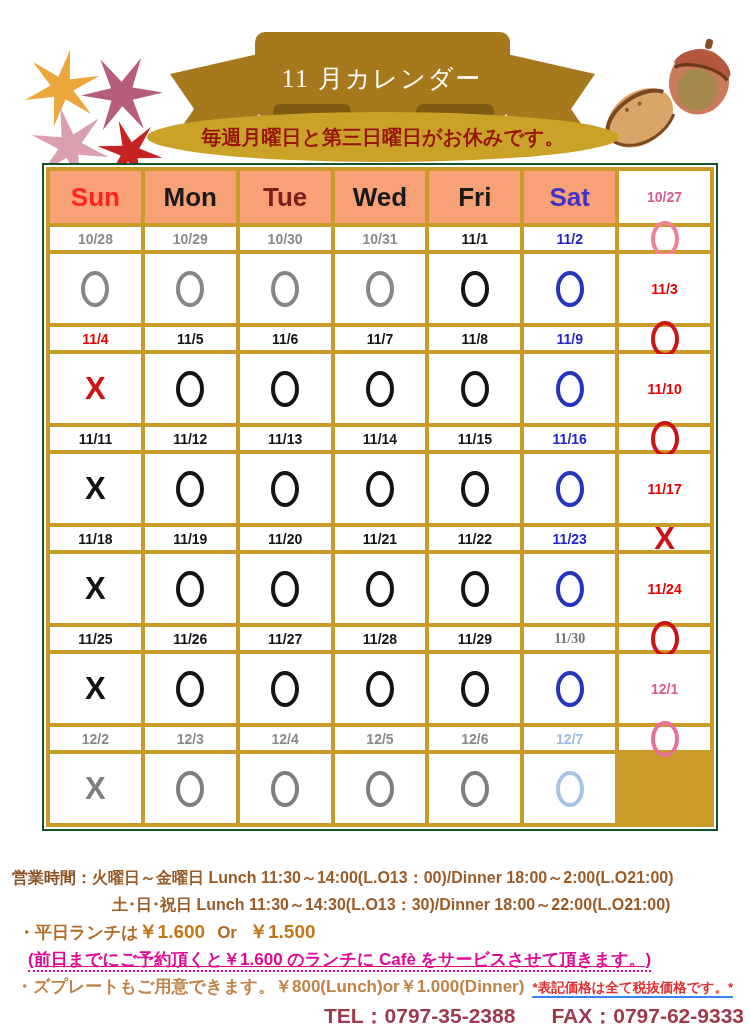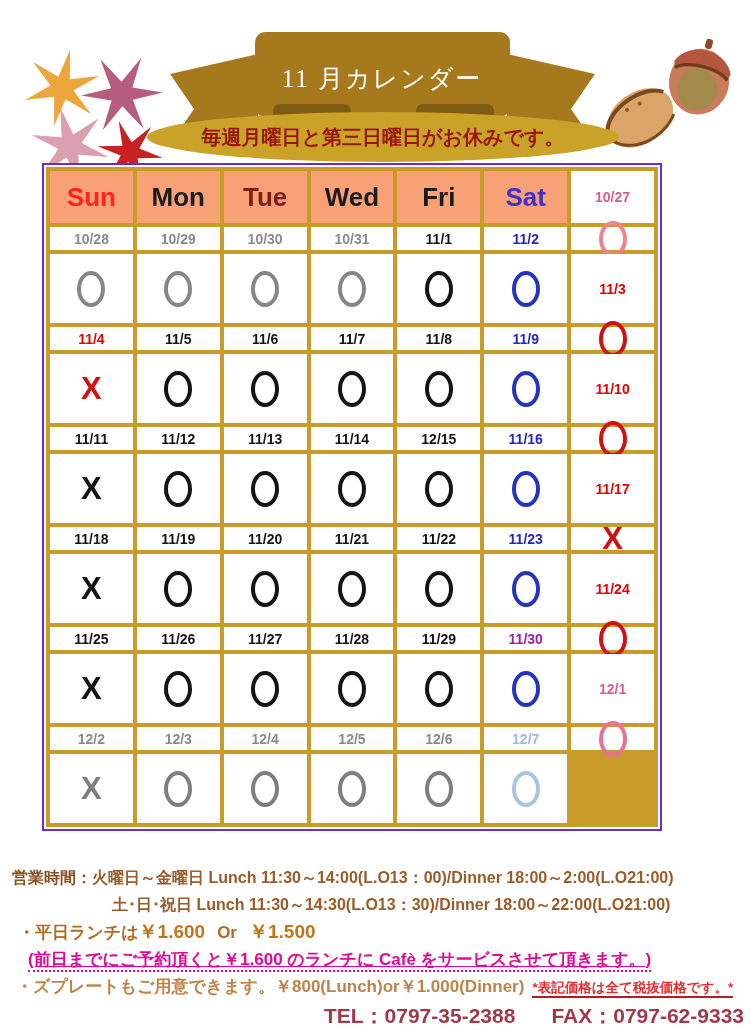--- a/index.html
+++ b/index.html
@@ -11,22 +11,22 @@
   .leaves-svg { position:absolute; left:6px; top:26px; }
   .acorns-svg { position:absolute; left:592px; top:18px; }
   .ribbon-svg { position:absolute; left:170px; top:32px; }
   .ribbon-title { font-family:"Liberation Serif", serif; font-size:25px; letter-spacing:2px; fill:#fff; }
 
   .notice-oval { position:absolute; left:147px; top:112px; width:472px; height:50px;
                  background:#C9A227; border-radius:50%; display:flex; align-items:center; justify-content:center; }
   .notice-text { color:#991409; font-family:"Liberation Serif", serif; font-weight:bold; font-size:20px; }
 
   
-  .cal-outer { position:absolute; left:42px; top:163px; width:620px;
-               border:2px solid #6d28d9; background:#fff; padding:2px; }
+  .cal-outer { position:absolute; left:42px; top:163px; width:676px;
+               border:2px solid #14532d; background:#fff; padding:2px; }
   .cal-grid { display:grid; grid-template-columns:repeat(7,1fr);
               grid-template-rows:52px repeat(6, 23px 69px);
               gap:4px; background:#C99B28; border:4px solid #C99B28; }
   .day-head { background:#F9A176; display:flex; align-items:center; justify-content:center;
               font-weight:bold; font-size:26px; }
   .date-cell { background:#fff; display:flex; align-items:center; justify-content:center;
                font-weight:bold; font-size:14px; }
   .mark-cell { background:#fff; display:flex; align-items:center; justify-content:center; }
   .oval { display:inline-block; width:28px; height:36px; border:4px solid currentColor; border-radius:50%; }
   .xmark { font-size:31px; font-weight:800; line-height:1; }
@@ -42,21 +42,21 @@
   .l6 { padding-left:16px; }
   .l7 { text-align:right; padding-right:6px; color:#9E3B4B; font-size:21px; margin-top:1px; }
   .hours-label { color:#8A4F1F; }
   .price { color:#C2761A; font-size:19px; }
   .or-word { margin:0 12px; }
   .magenta { color:#E10895; font-size:17px; text-decoration:underline;
              border-bottom:2px dotted #E10895; padding-bottom:1px; }
   .gold-underline { color:#BE8A3A; text-decoration:underline; text-underline-offset:3px;
                     border-bottom:2px dotted #C9A227; padding-bottom:1px; margin-left:8px; }
   .kids { color:#BF8348; font-size:17px; }
-  .tax-note { color:#E22E2E; font-size:13.5px; border-bottom:2px solid #b91c1c;
+  .tax-note { color:#E22E2E; font-size:13.5px; border-bottom:2px solid #3b82f6;
               margin-left:8px; padding-bottom:1px; }
   .fax-gap { margin-left:36px; }
 </style>
 </head>
 <body>
 
 <div class="page">
 
   <svg class="leaves-svg" width="170" height="160" viewBox="0 0 170 160">
     <defs>
@@ -160,21 +160,21 @@
           <span class="oval" style="color: rgb(20, 20, 20);"></span>
         </div>
         <div class="mark-cell">
           <span class="oval" style="color: rgb(36, 52, 190);"></span>
         </div>
         <div class="date-cell" style="color: rgb(230, 0, 0);">11/10</div>
         <div class="date-cell" style="color: rgb(20, 20, 20);">11/11</div>
         <div class="date-cell" style="color: rgb(20, 20, 20);">11/12</div>
         <div class="date-cell" style="color: rgb(20, 20, 20);">11/13</div>
         <div class="date-cell" style="color: rgb(20, 20, 20);">11/14</div>
-        <div class="date-cell" style="color: rgb(20, 20, 20);">12/15</div>
+        <div class="date-cell" style="color: rgb(20, 20, 20);">11/15</div>
         <div class="date-cell" style="color: rgb(35, 35, 200);">11/16</div>
         <div class="mark-cell">
           <span class="oval" style="color: rgb(207, 18, 18);"></span>
         </div>
         <div class="mark-cell">
           <span class="xmark" style="color: rgb(20, 20, 20);">X</span>
         </div>
         <div class="mark-cell">
           <span class="oval" style="color: rgb(20, 20, 20);"></span>
         </div>
@@ -217,21 +217,21 @@
         </div>
         <div class="mark-cell">
           <span class="oval" style="color: rgb(36, 52, 190);"></span>
         </div>
         <div class="date-cell" style="color: rgb(230, 0, 0);">11/24</div>
         <div class="date-cell" style="color: rgb(20, 20, 20);">11/25</div>
         <div class="date-cell" style="color: rgb(20, 20, 20);">11/26</div>
         <div class="date-cell" style="color: rgb(20, 20, 20);">11/27</div>
         <div class="date-cell" style="color: rgb(20, 20, 20);">11/28</div>
         <div class="date-cell" style="color: rgb(20, 20, 20);">11/29</div>
-        <div class="date-cell" style="color: #a21caf;">11/30</div>
+        <div class="date-cell" style="color: #737373; font-family: Liberation Serif, serif;">11/30</div>
         <div class="mark-cell">
           <span class="oval" style="color: rgb(207, 18, 18);"></span>
         </div>
         <div class="mark-cell">
           <span class="xmark" style="color: rgb(20, 20, 20);">X</span>
         </div>
         <div class="mark-cell">
           <span class="oval" style="color: rgb(20, 20, 20);"></span>
         </div>
         <div class="mark-cell">

